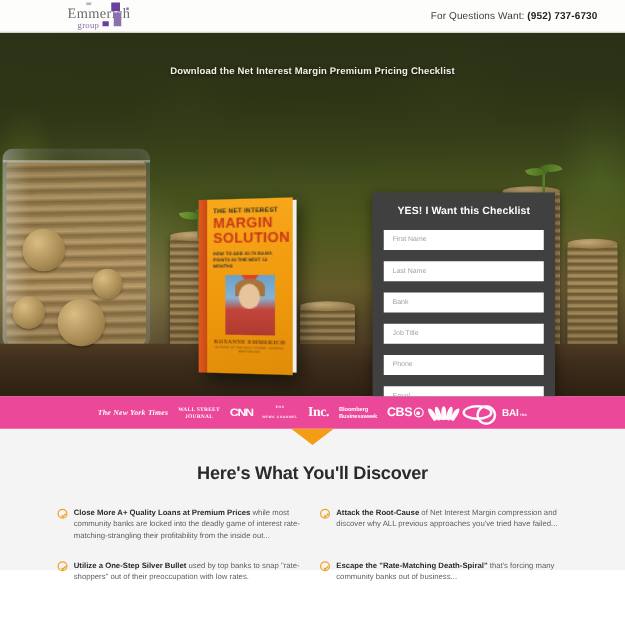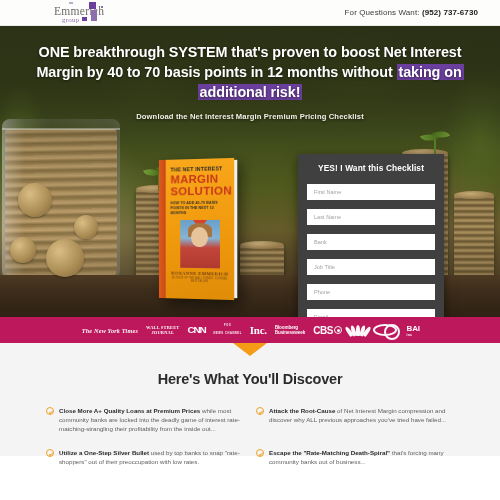--- a/index.html
+++ b/index.html
@@ -234,21 +234,21 @@
   }
   .form-field {
     width:100%; height:16px; border:0; background:#fff;
     margin-bottom:5px; padding:0 7px;
     font-family:"Liberation Sans",sans-serif; font-size:5.6px; color:#333;
   }
   .form-field::placeholder { color:#a3a3a3; }
 
   
   .logobar {
-    height:26px; background:#be185d;
+    height:26px; background:#ec4899;
     display:flex; align-items:center; justify-content:center;
     gap:8px; position:relative;
   }
   .media-logo { color:#ffffff; opacity:.97; white-space:nowrap; }
   .ml-nyt { font-family:"Liberation Serif",serif; font-size:6.2px; font-weight:700; font-style:italic; letter-spacing:.2px; }
   .ml-wsj { font-family:"Liberation Serif",serif; font-size:4.4px; font-weight:700; line-height:5px; text-align:center; letter-spacing:.2px;}
   .ml-cnn { font-family:"Liberation Sans",sans-serif; font-size:10px; font-weight:700; letter-spacing:-1.2px; transform: scaleY(.85); }
   .ml-fox { font-size:8.5px; font-weight:700; font-family:"Liberation Serif",serif; letter-spacing:-.6px; line-height:8px; text-align:center;}
   .ml-fox span { display:block; font-size:2.6px; font-family:"Liberation Sans",sans-serif; letter-spacing:.6px; font-weight:700;}
   .ml-inc { font-family:"Liberation Serif",serif; font-size:11px; font-weight:700; letter-spacing:-.3px; }
@@ -261,21 +261,21 @@
   .cbs-eye::after{content:"";position:absolute;left:1.6px;top:1.6px;width:3.2px;height:3.2px;border-radius:50%;background:#fff;}
   .ml-nbc { display:flex; }
   .nbc-p { width:4px; height:11px; background:#fff; border-radius:60% 60% 20% 20%; margin-right:-1px; transform-origin: bottom center;}
   .ml-abc {
     width:24px; height:12px; border-radius:50%; border:2px solid #fff;
     position:relative;
   }
   .ml-abc::after{
     content:""; position:absolute; left:9px; top:-2px; width:12px;height:12px;border-radius:50%;border:2px solid #fff;
   }
-  .ml-bai { font-size:8px; font-weight:700; letter-spacing:-.2px; display:flex; align-items:baseline;flex-direction:column; }
+  .ml-bai { font-size:8px; font-weight:700; letter-spacing:-.2px; display:flex; align-items:baseline; }
   .ml-bai i { font-style:normal; font-size:3.4px; margin-left:1.5px; letter-spacing:.2px;}
   .arrow-down {
     position:absolute; left:50%; transform:translateX(-50%); top:26px;
     width:0;height:0;
     border-left:17px solid transparent;
     border-right:17px solid transparent;
     border-top:13px solid #f59c16;
     z-index:3;
   }
 
@@ -368,21 +368,20 @@
         <div class="bk-tri"></div>
         <div class="bk-hair"></div>
         <div class="bk-face-o"></div>
       </div>
       <div class="bk-author">ROXANNE EMMERICH</div>
       <div class="bk-author-sub">AUTHOR OF THE WALL STREET JOURNAL BESTSELLER</div>
     </div>
   </div>
 
   <div class="hero-inner">
-    <div class="headline"><span>ONE breakthrough SYSTEM that's proven to boost Net Interest Margin by 40 to 70 basis points in 12 months without </span><span class="hl-highlight">taking on additional risk!</span></div>
     <div class="subhead">Download the Net Interest Margin Premium Pricing Checklist</div>
   </div>
 
   <form class="form-card">
     <div class="form-title">YES! I Want this Checklist</div>
     <input class="form-field" type="text" placeholder="First Name" style="">
     <input class="form-field" type="text" placeholder="Last Name" style="">
     <input class="form-field" type="text" placeholder="Bank" style="">
     <input class="form-field" type="text" placeholder="Job Title" style="">
     <input class="form-field" type="text" placeholder="Phone" style="">

